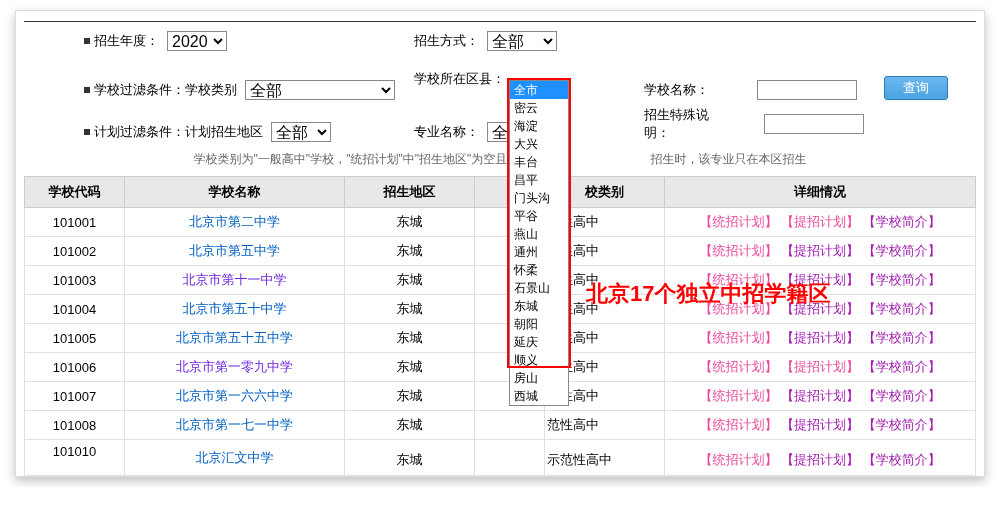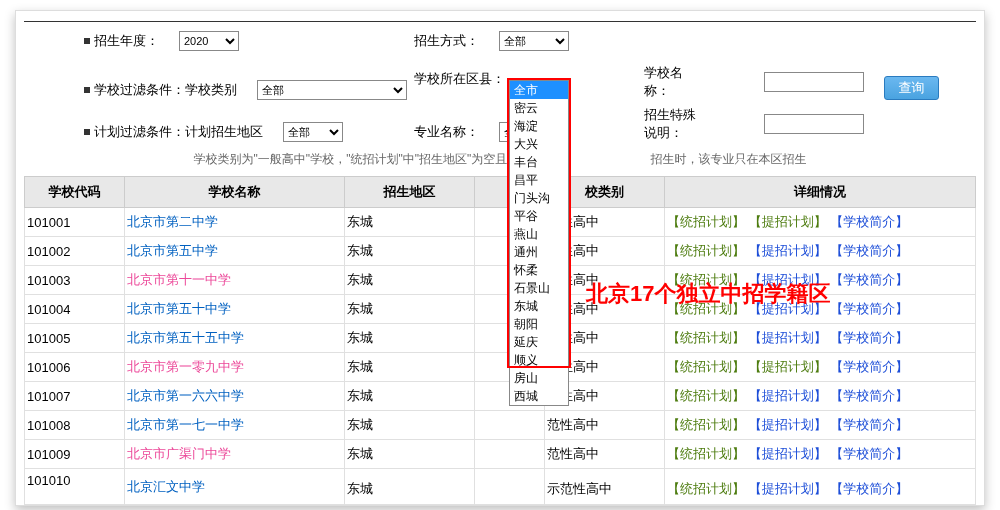--- a/index.html
+++ b/index.html
@@ -44,25 +44,25 @@
       background: #333;
       margin-right: 4px;
     }
     .filter-row label {
       display: inline-block;
     }
     .filter-row .group1 { display: flex; align-items: center; width: 330px; }
     .filter-row .group2 { display: flex; align-items: center; width: 230px; }
     .filter-row .group3 { display: flex; align-items: center; width: 220px; gap: 40px; }
     .filter-row select, .filter-row input[type=text] {
-      font-size: 11px;
+      font-size: 16px;
       height: 20px;
       border: 1px solid #888;
       background: #fff;
-      margin-left: 20px;
+      margin-left: 8px;
     }
     .filter-row input[type=text] { width: 100px; padding: 0 3px; }
     .sel-year { width: 60px; }
     .sel-type { width: 150px; }
     .sel-mode { width: 70px; }
     .sel-district-box { position: relative; display: inline-block; margin-top: 23px; }
     .sel-district-display {
       width: 60px; height: 20px; border: 1px solid #888; background: #fff;
       display: inline-flex; align-items: center; justify-content: space-between;
       padding: 0 3px 0 4px; font-size: 12px; margin-left: 4px;
@@ -96,21 +96,21 @@
       left: 2px;
       width: 64px;
       height: 290px;
       border: 2px solid #ff0000;
       pointer-events: none;
       z-index: 11;
     }
     .sel-planarea { width: 60px; }
     .sel-major { width: 60px; }
     .btn-query {
-      width: 55px;
+      width: 64px;
       height: 24px;
       background: linear-gradient(#6bb8f0, #4aa3e0);
       border: 1px solid #2a7bbf;
       border-radius: 3px;
       color: #fff;
       font-size: 13px;
       cursor: pointer;
       margin-left: 20px;
     }
     .hint-row {
@@ -128,34 +128,34 @@
     table.data th {
       background: #e8e8e8;
       border: 1px solid #ccc;
       padding: 6px 2px;
       font-weight: bold;
       text-align: center;
     }
     table.data td {
       border: 1px solid #e0e0e0;
       padding: 5px 2px;
-      text-align: left;
+      text-align: center;
       white-space: nowrap;
       overflow: hidden;
     }
     table.data td a.school-name {
       color: #0060c0;
       text-decoration: none;
     }
     table.data td a.school-name-black {
-      color: #ec4899;
+      color: #6d28d9;
       text-decoration: none;
     }
-    .link-active { color: #4d7c0f; }
-    .link-disabled { color: #1d4ed8; }
+    .link-active { color: #ec4899; }
+    .link-disabled { color: #a21caf; }
     .annotation {
       position: absolute;
       color: #ff0000;
       font-size: 22px;
       font-weight: bold;
       font-family: "Microsoft YaHei", sans-serif;
       z-index: 20;
       pointer-events: none;
       white-space: nowrap;
     }
@@ -332,28 +332,20 @@
           <td><span class="link-active">【统招计划】</span> <span class="link-disabled">【提招计划】</span> <span class="link-disabled">【学校简介】</span> </td>
         </tr>
         <tr>
           <td>101008</td>
           <td><a class="school-name">北京市第一七一中学</a></td>
           <td>东城</td>
           <td></td>
           <td style="text-align: left;">范性高中</td>
           <td><span class="link-active">【统招计划】</span> <span class="link-disabled">【提招计划】</span> <span class="link-disabled">【学校简介】</span> </td>
         </tr>
-        <tr>
-          <td>101009</td>
-          <td><a class="school-name-black">北京市广渠门中学</a></td>
-          <td>东城</td>
-          <td></td>
-          <td style="text-align: left;">范性高中</td>
-          <td><span class="link-active">【统招计划】</span> <span class="link-disabled">【提招计划】</span> <span class="link-disabled">【学校简介】</span> </td>
-        </tr>
         <tr style="height: 14px;">
           <td style="padding-top: 4px; padding-bottom: 16px;">101010</td>
           <td style="padding-top: 4px; padding-bottom: 4px;"><a class="school-name">北京汇文中学</a></td>
           <td style="padding-top: 4px; padding-bottom: 0px;">东城</td>
           <td style="padding-top: 4px; padding-bottom: 0px;"></td>
           <td style="text-align: left; padding-top: 4px; padding-bottom: 0px;">示范性高中</td>
           <td style="padding-top: 4px; padding-bottom: 0px;"><span class="link-active">【统招计划】</span> <span class="link-disabled">【提招计划】</span> <span class="link-disabled">【学校简介】</span> </td>
         </tr>
       </tbody>
   </table>

